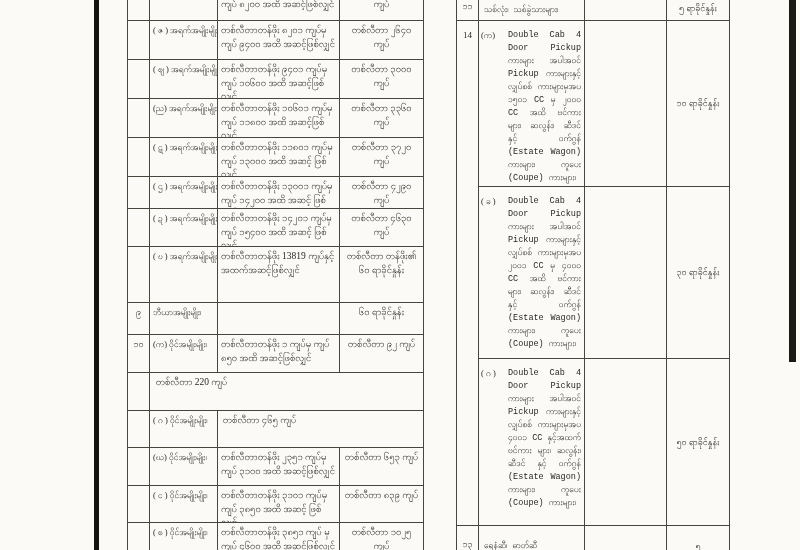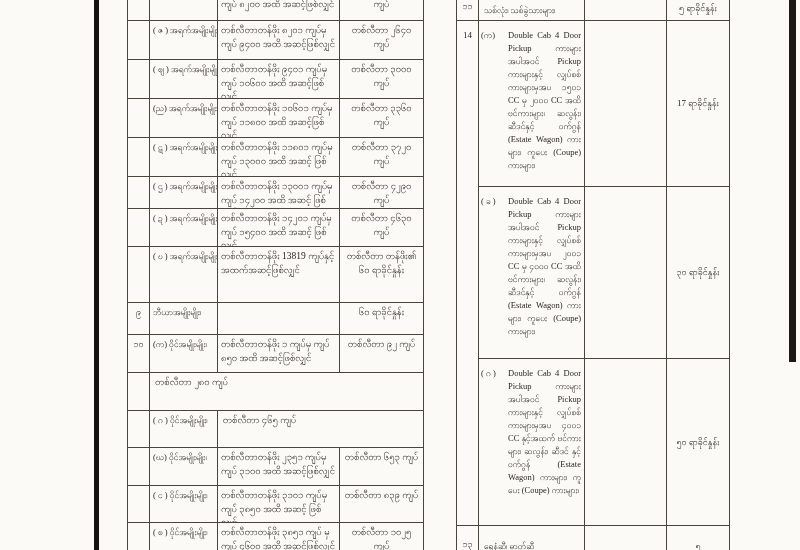--- a/index.html
+++ b/index.html
@@ -34,21 +34,21 @@
   }
   .rrow{display:flex;border-bottom:1px solid #4a453c;box-sizing:border-box;}
   .r-no{width:22px;border-right:1px solid #4a453c;box-sizing:border-box;
         text-align:center;padding-top:8px;font-size:9px;}
   .r-body{width:250px;display:flex;flex-direction:column;}
   .r-sub{display:flex;border-top:1px solid #4a453c;box-sizing:border-box;}
   .r-sub:first-child{border-top:none;}
   .r-desc{width:106px;box-sizing:border-box;position:relative;
           padding:8px 3px 4px 3px;border-right:1px solid #4a453c;overflow:hidden;}
   .r-desc .sub-label{position:absolute;left:2px;top:8px;}
-  .r-desc .txt{margin-left:26px;text-align:justify;}
+  .r-desc .txt{margin-left:26px;text-align:justify;font-family:Liberation Mono, monospace;}
   .r-desc.wide .txt{margin-left:2px;text-align:left;}
   .r-empty{width:82px;border-right:1px solid #4a453c;box-sizing:border-box;}
   .r-rate{width:62px;box-sizing:border-box;display:flex;align-items:center;
           justify-content:center;text-align:center;padding:2px;font-size:9px;}
   .r-rate.top{align-items:flex-start;padding-top:8px;}
 </style>
 </head>
 <body>
 
 <div>
@@ -123,21 +123,21 @@
 
     <div class="lrow" style="height:38px">
       <div class="c no">၁၀</div>
       <div class="c lab">(က) ဝိုင်အမျိုးမျိုး၊</div>
       <div class="c des">တစ်လီတာတန်ဖိုး ၁ ကျပ်မှ ကျပ် ၈၅၀ အထိ အဆင့်ဖြစ်လျှင်</div>
       <div class="c rat">တစ်လီတာ ၉၂ ကျပ်</div>
     </div>
 
     <div class="lrow" style="height:38px">
       <div class="c no"></div>
-      <div class="c rat">တစ်လီတာ ၂၈၀ ကျပ်</div>
+      <div class="c rat">တစ်လီတာ 220 ကျပ်</div>
     </div>
 
     <div class="lrow" style="height:37px">
       <div class="c no"></div>
       <div class="c lab">( ဂ ) ဝိုင်အမျိုးမျိုး၊</div>
       <div class="c rat">တစ်လီတာ ၄၆၅ ကျပ်</div>
     </div>
 
     <div class="lrow" style="height:38px">
       <div class="c no"></div>
@@ -180,21 +180,21 @@
     <div class="rrow">
       <div class="r-no">14</div>
       <div class="r-body">
 
         <div class="r-sub" style="height:165px">
           <div class="r-desc">
             <span class="sub-label">(က)</span>
             <div class="txt">Double Cab 4 Door Pickup ကားများ အပါအဝင် Pickup ကားများနှင့် လျှပ်စစ် ကားများမှအပ ၁၅၀၁ CC မှ ၂၀၀၀ CC အထိ ဗင်ကားများ၊ ဆလွန်း၊ ဆီဒင်နှင့် ဝက်ဂွန် (Estate Wagon) ကားများ၊ ကူပေး (Coupe) ကားများ၊</div>
           </div>
           <div class="r-empty"></div>
-          <div class="r-rate">17 ရာခိုင်နှုန်း</div>
+          <div class="r-rate">၁၀ ရာခိုင်နှုန်း</div>
         </div>
 
         <div class="r-sub" style="height:172px">
           <div class="r-desc">
             <span class="sub-label">( ခ )</span>
             <div class="txt">Double Cab 4 Door Pickup ကားများ အပါအဝင် Pickup ကားများနှင့် လျှပ်စစ် ကားများမှအပ ၂၀၀၁ CC မှ ၄၀၀၀ CC အထိ ဗင်ကားများ၊ ဆလွန်း၊ ဆီဒင်နှင့် ဝက်ဂွန် (Estate Wagon) ကားများ၊ ကူပေး (Coupe) ကားများ၊</div>
           </div>
           <div class="r-empty"></div>
           <div class="r-rate">၃၀ ရာခိုင်နှုန်း</div>
         </div>

